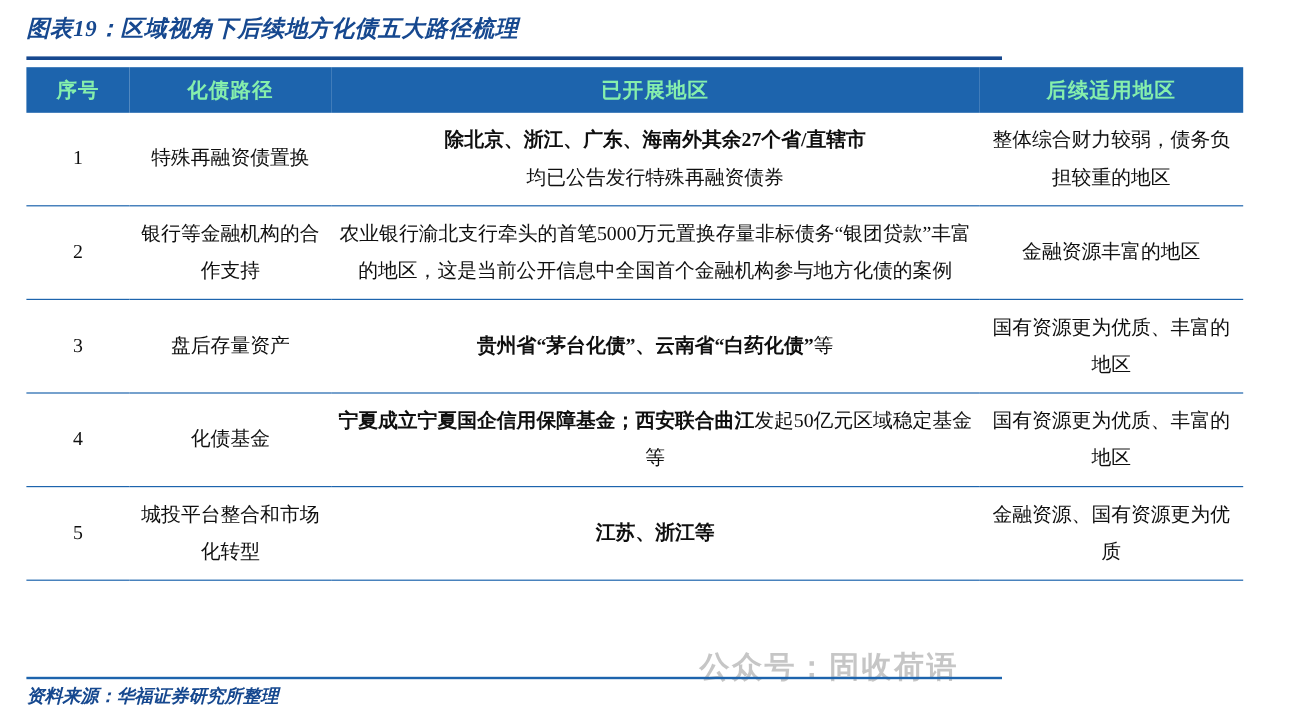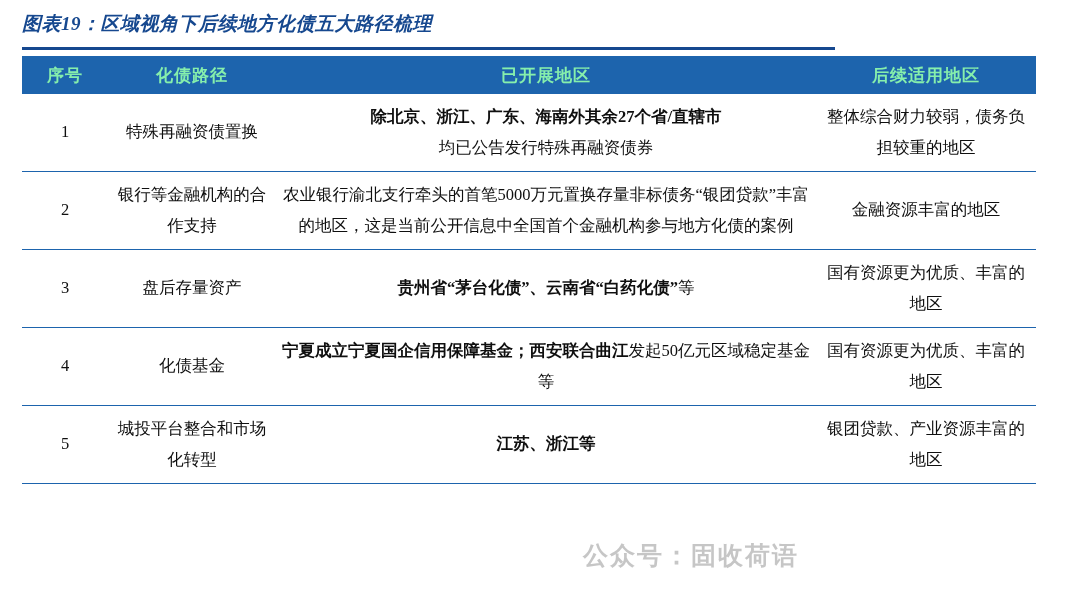--- a/index.html
+++ b/index.html
@@ -176,21 +176,25 @@
         </td>
         <td class="cell-next">国有资源更为优质、丰富的地区</td>
       </tr>
 
       <tr>
         <td class="cell-no">5</td>
         <td class="cell-path">城投平台整合和市场化转型</td>
         <td class="cell-done">
           <span class="b">江苏、浙江等</span>
         </td>
-        <td class="cell-next">银团贷款、产业资源丰富的地区</td>
+        <td class="cell-next">金融资源、国有资源更为优质</td>
       </tr>
     </tbody>
   </table>
 
   <div class="watermark">公众号：固收荷语</div>
 
+  <div class="footer-wrap">
+    <div class="footer-rule"></div>
+    <div class="footer-text">资料来源：华福证券研究所整理</div>
+  </div>
 
 </div>
 
 </body></html>

